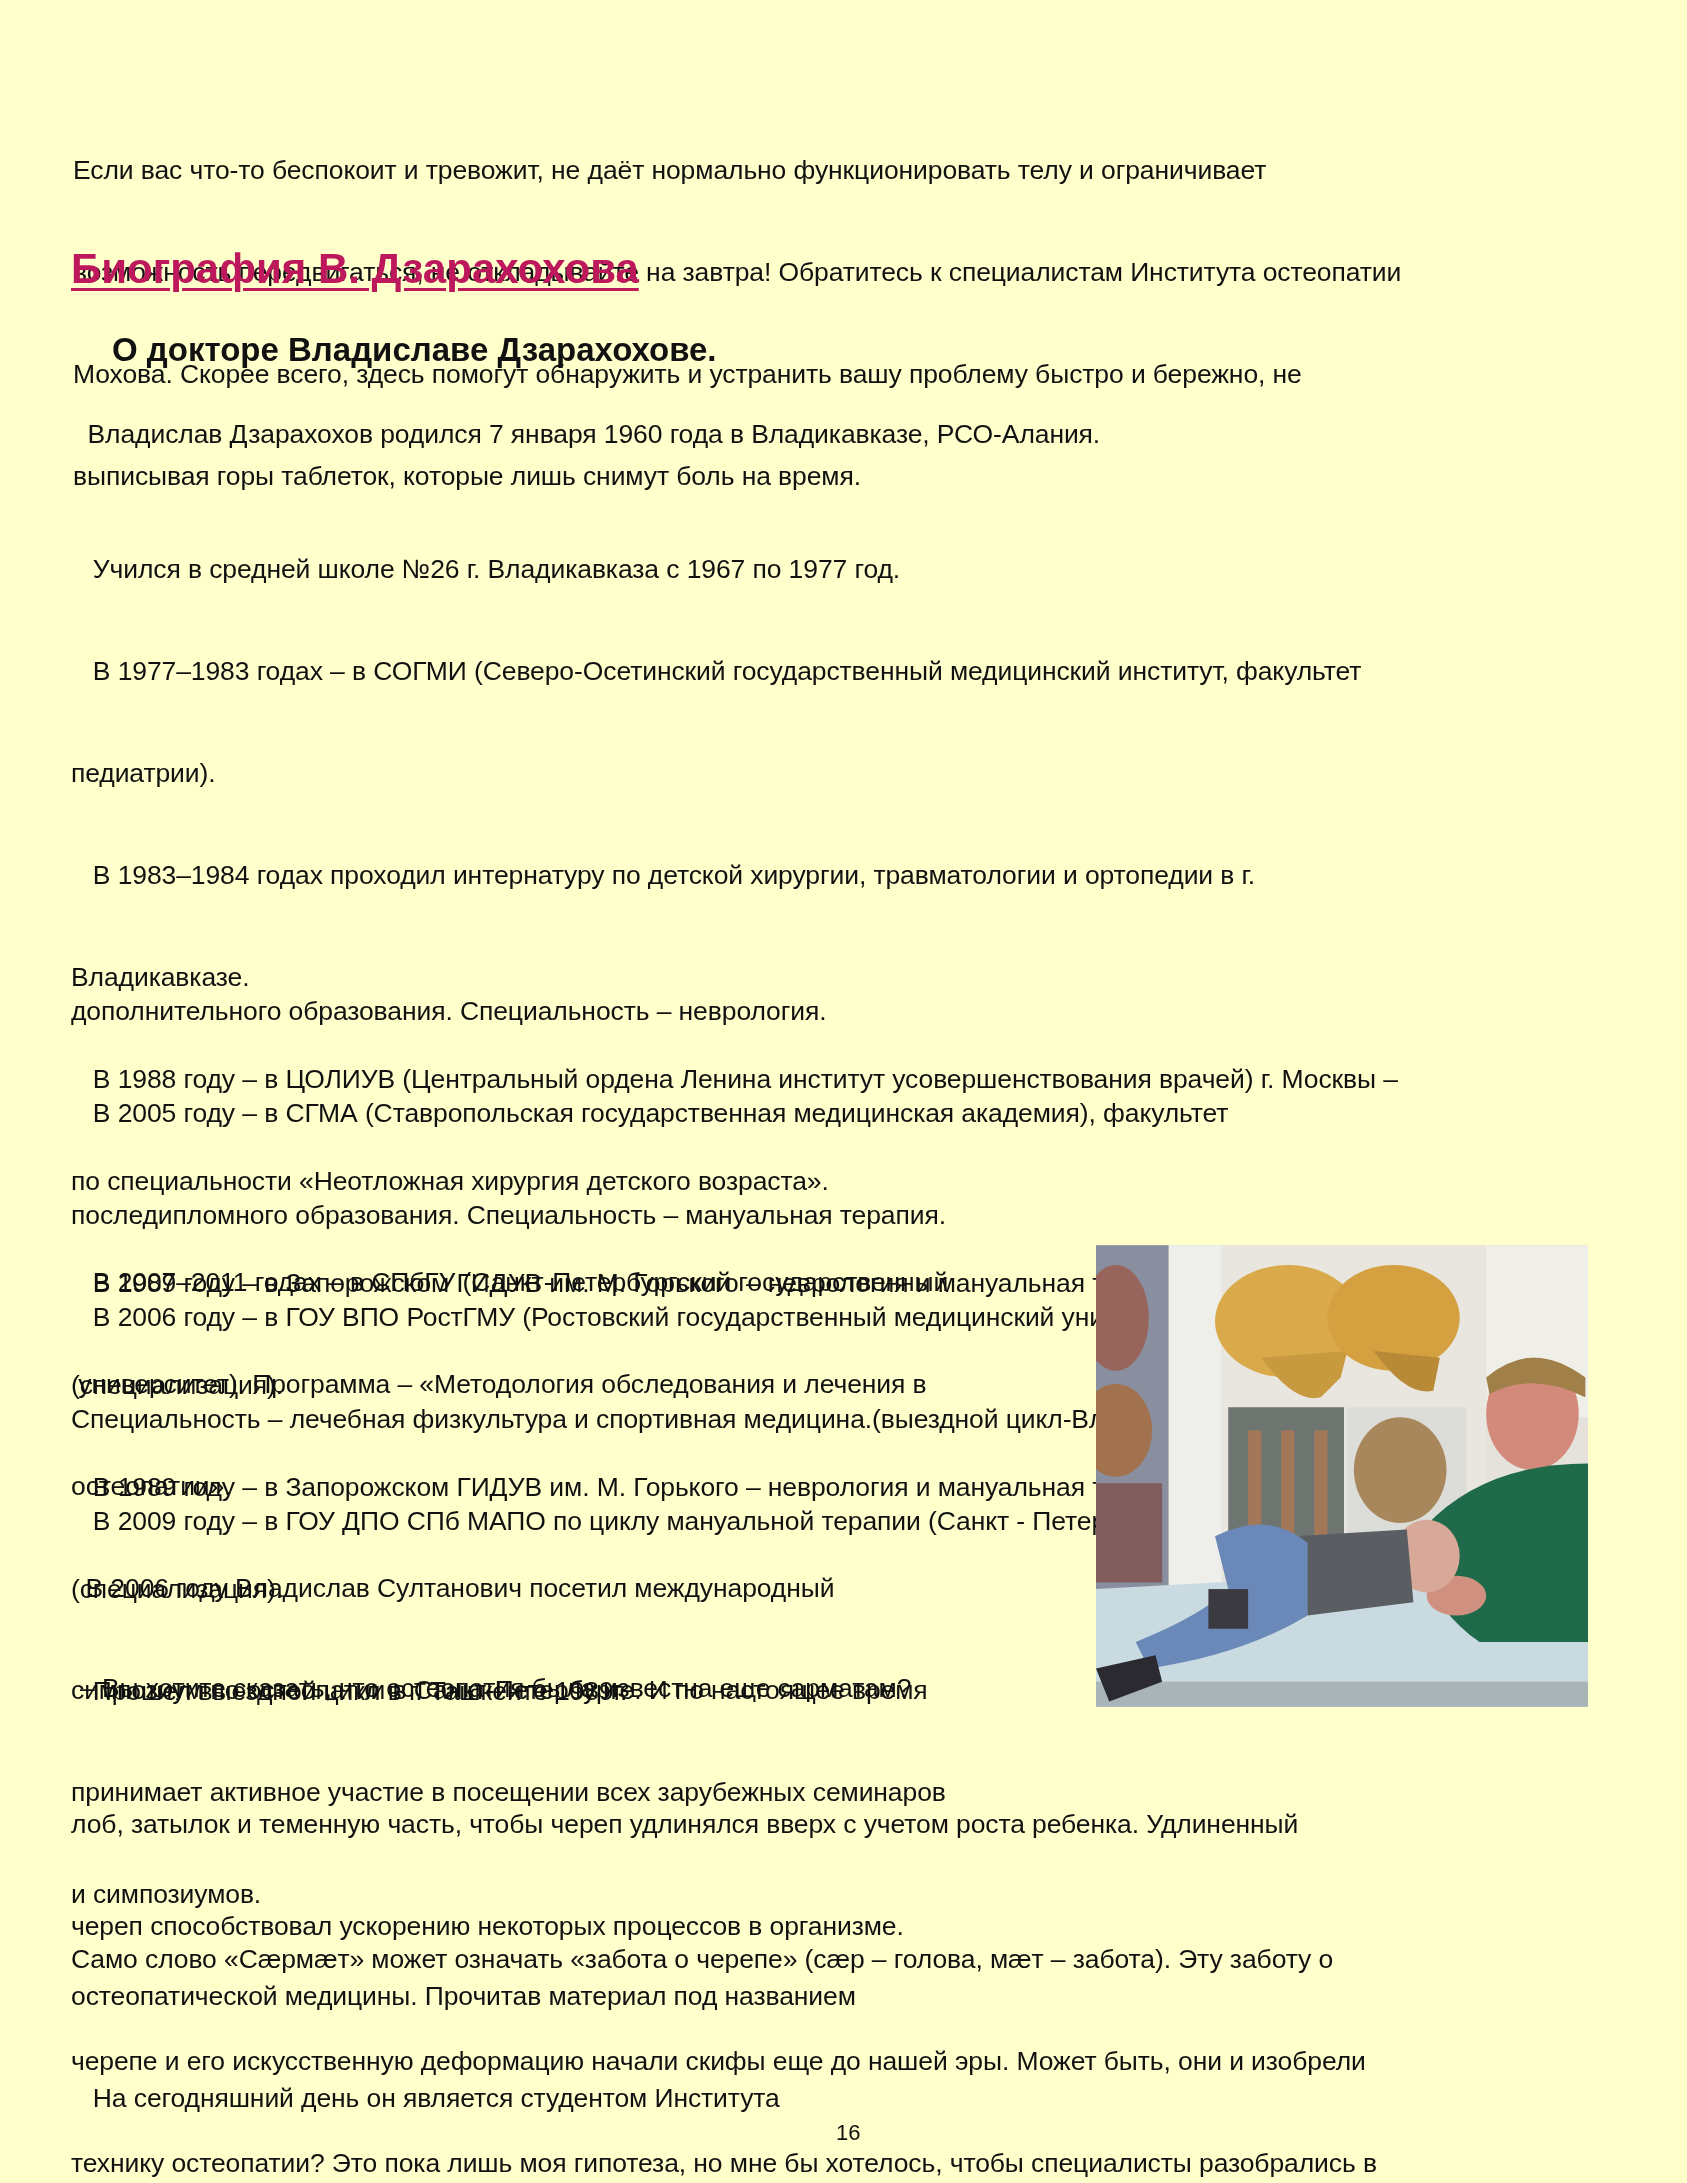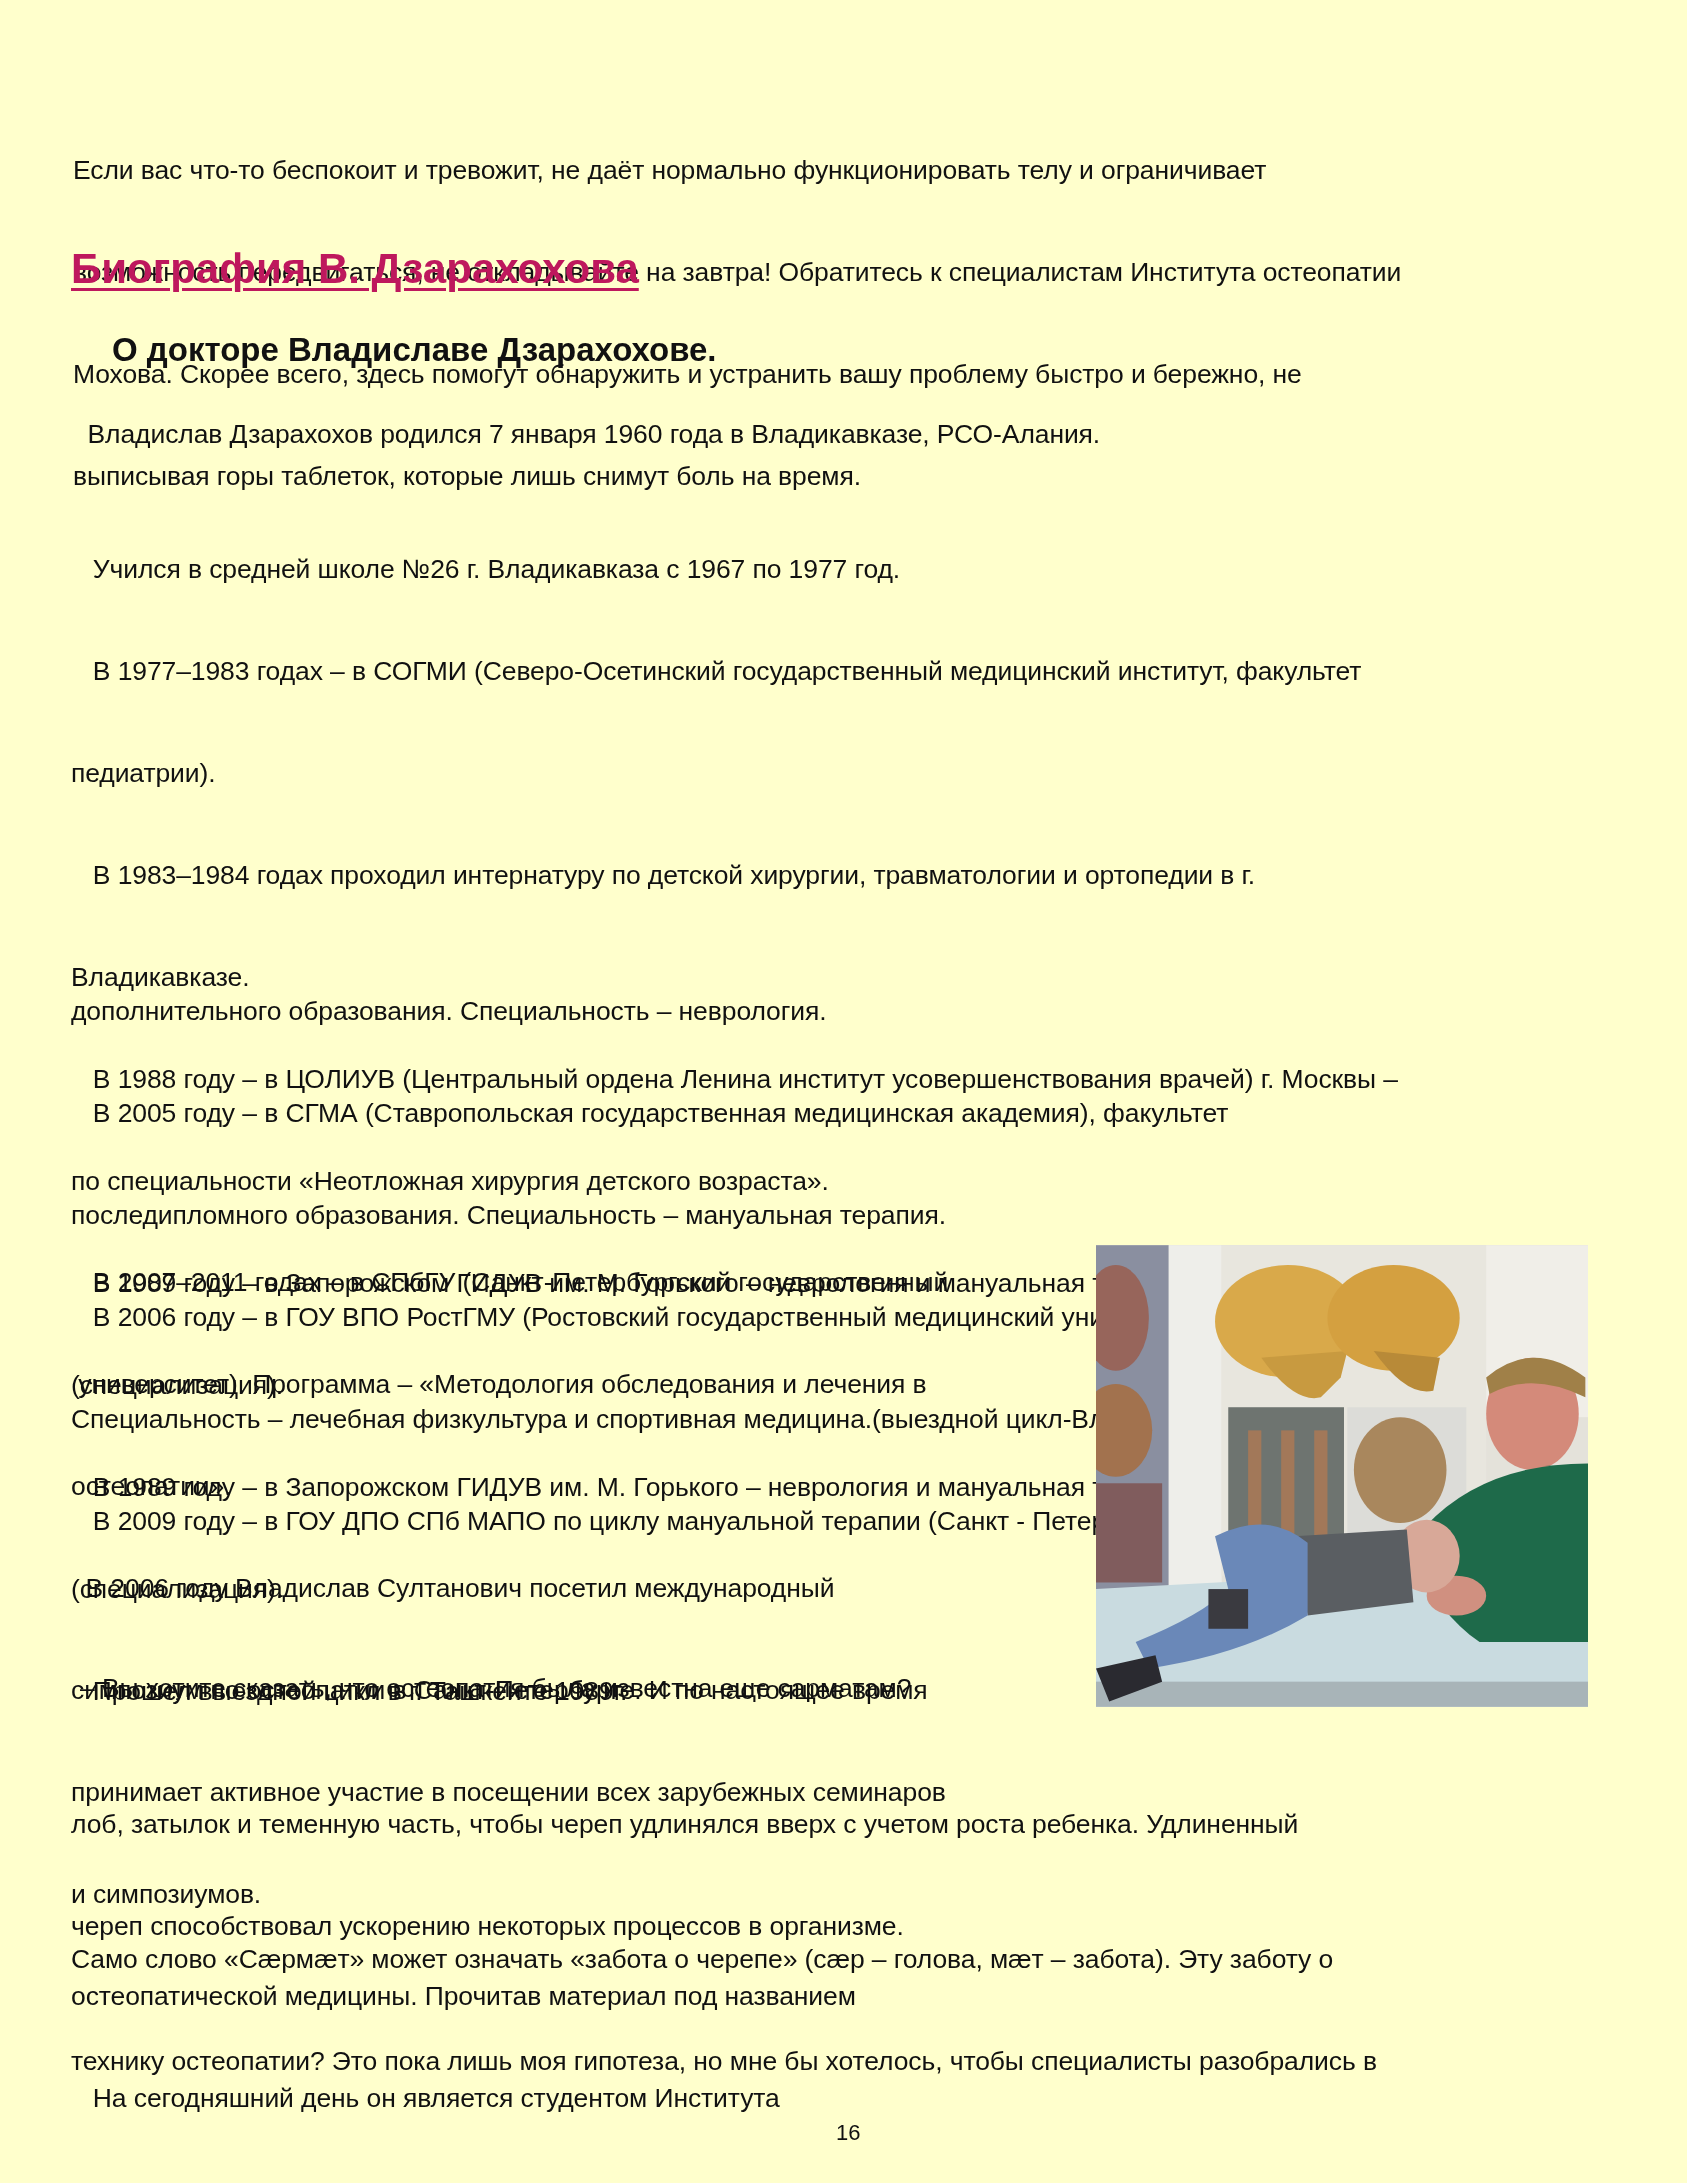--- a/index.html
+++ b/index.html
@@ -77,20 +77,21 @@
 
 <div class="p" style="left:80px; top:1671px;">– Вы хотите сказать, что остеопатия была известна еще сарматам?</div>
 
 <div class="p" style="left:71px; top:1739px;">
   <div>лоб, затылок и теменную часть, чтобы череп удлинялся вверх с учетом роста ребенка. Удлиненный</div>
   <div>череп способствовал ускорению некоторых процессов в организме.</div>
 </div>
 
 <div class="p" style="left:71px; top:1874px;">
   <div>Само слово «Сæрмæт» может означать «забота о черепе» (сæр – голова, мæт – забота). Эту заботу о</div>
+  <div>черепе и его искусственную деформацию начали скифы еще до нашей эры. Может быть, они и изобрели</div>
   <div>технику остеопатии? Это пока лишь моя гипотеза, но мне бы хотелось, чтобы специалисты разобрались в</div>
   
 </div>
 
 <div class="photo" title="Doctor in green shirt treating a child lying on a couch, anatomical skull posters on wall">
   <svg width="492" height="462" viewBox="0 0 744 698" xmlns="http://www.w3.org/2000/svg">
     <rect x="0" y="0" width="744" height="698" fill="#e4e2da"></rect>
 
     <rect x="0" y="0" width="110" height="520" fill="#8a8fa0"></rect>
     <ellipse cx="30" cy="110" rx="50" ry="80" fill="#9a5a4a" opacity="0.8"></ellipse>

